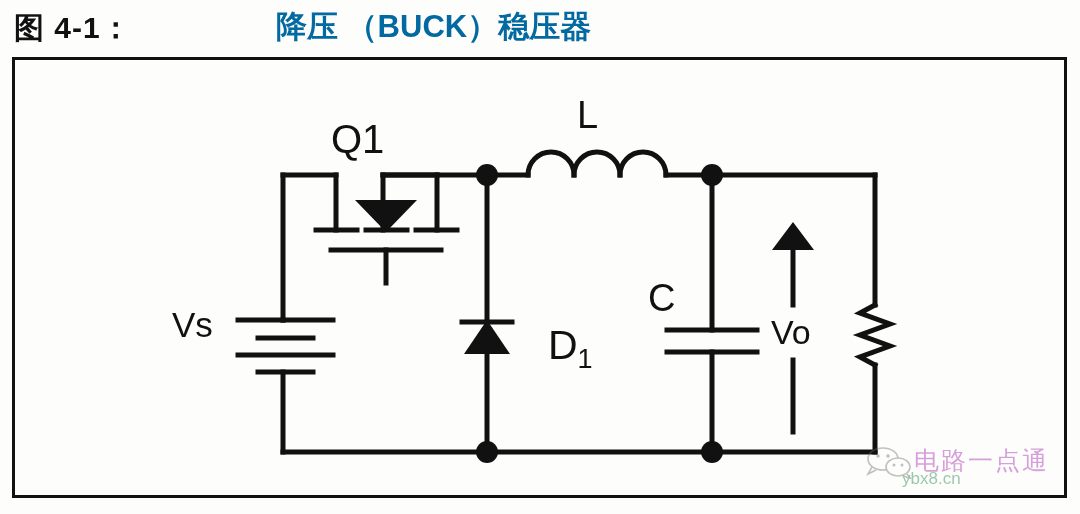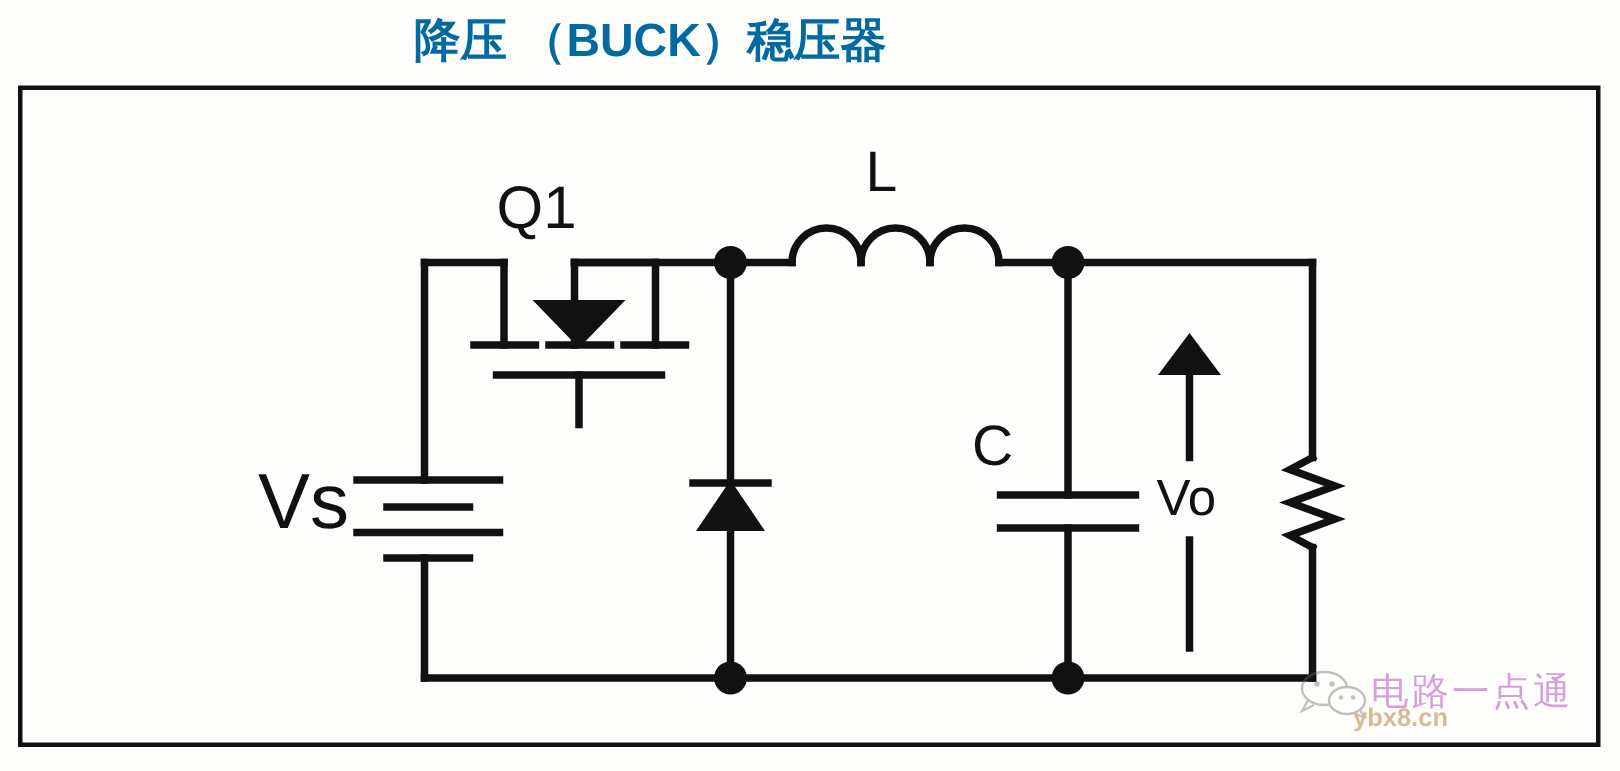--- a/index.html
+++ b/index.html
@@ -76,21 +76,21 @@
   
   .lbl {
     position: absolute;
     color: #111111;
     white-space: nowrap;
     font-family: "Liberation Sans", sans-serif;
     font-weight: 400;
   }
   .lbl-q1  { left: 331px; top: 117px; font-size: 40px; }
   .lbl-l   { left: 577px; top: 94px;  font-size: 38px; }
-  .lbl-vs  { left: 172px; top: 305px; font-size: 52px; }
+  .lbl-vs  { left: 172px; top: 305px; font-size: 35px; }
   .lbl-d1  { left: 548px; top: 322px; font-size: 41px; }
   .lbl-d1 sub { font-size: 27px; }
   .lbl-c   { left: 648px; top: 277px; font-size: 38px; }
   .lbl-vo  { left: 771px; top: 313px; font-size: 34px; }
   .lbl-rl  { left: 913px; top: 315px; font-size: 41px; }
   .lbl-rl sub { font-size: 28px; }
   
   .watermark {
     position: absolute;
     left: 866px;
@@ -107,40 +107,41 @@
     color: #a21caf;
     letter-spacing: 2px;
     white-space: nowrap;
     font-family: "Liberation Sans", sans-serif;
   }
   .wm-url {
     position: absolute;
     left: 36px;
     top: 26px;
     font-size: 17px;
-    font-weight: bold;
-    color: #a16207;
+    font-weight: normal;
+    color: #15803d;
     letter-spacing: 0px;
     white-space: nowrap;
     font-family: "Liberation Sans", sans-serif;
   }
   .wm-icon {
     position: absolute;
     left: 0px;
     top: 2px;
     width: 48px;
     height: 34px;
   }
 </style>
 </head>
 <body>
 
 <div id="page">
 
   <div class="title-row">
+    <div class="title-fig">图 4-1：</div>
     <div class="title-main">降压 （BUCK）稳压器</div>
   </div>
 
   <div class="frame"></div>
 
   <div class="canvas-wrap">
     <svg class="sch" viewBox="0 0 1080 514" xmlns="http://www.w3.org/2000/svg">
       <g stroke="#111111" stroke-width="5" fill="none" stroke-linecap="square">
 
         <path d="M283,175 L283,320"></path>
@@ -213,20 +214,21 @@
       <circle cx="487" cy="452" r="11" fill="#111111" stroke="none"></circle>
       <circle cx="712" cy="452" r="11" fill="#111111" stroke="none"></circle>
     </svg>
 
     <div class="lbl lbl-q1">Q1</div>
 
     <div class="lbl lbl-l">L</div>
 
     <div class="lbl lbl-vs">Vs</div>
 
+    <div class="lbl lbl-d1"><span>D</span><sub>1</sub></div>
 
     <div class="lbl lbl-c">C</div>
 
     <div class="lbl lbl-vo">Vo</div>
 
   </div>
 
   <div class="watermark">
     <svg class="wm-icon" viewBox="0 0 48 34" xmlns="http://www.w3.org/2000/svg">
       <ellipse cx="17" cy="14" rx="15" ry="11" fill="none" stroke="#6e6e6e" stroke-width="1.6"></ellipse>

